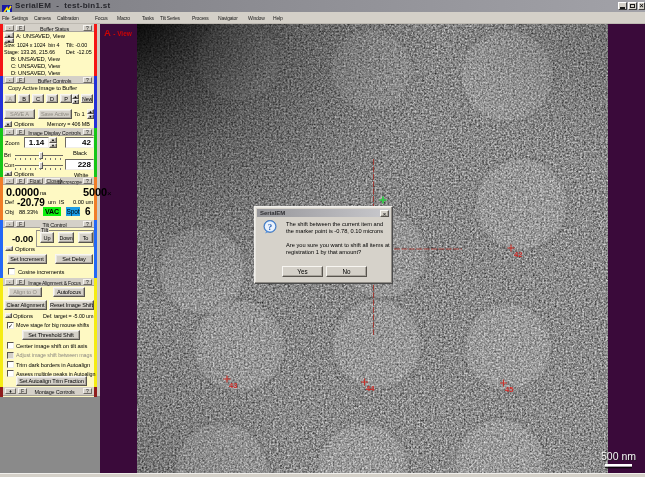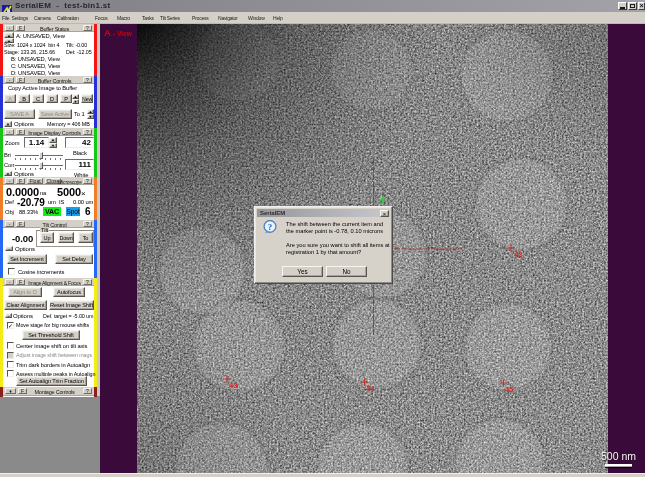--- a/index.html
+++ b/index.html
@@ -7,21 +7,21 @@
 body { position:relative; background:#8a8a8a; }
 .abs { position:absolute; }
 .titlebar { left:0; top:0; width:645px; height:12px; background:linear-gradient(90deg,#7e7e84,#a2a2a8); }
 .titletext { left:15px; top:1px; font-size:8px; font-weight:bold; color:#26262c; letter-spacing:0.3px;}
 .menubar { left:0; top:12px; width:645px; height:12px; background:#d4d0c8; border-bottom:1px solid #bdb9b1;}
 .menubar span { position:absolute; top:2.5px; font-size:5px; letter-spacing:-0.2px; color:#1a1a1a; }
 .wbtn { top:2px; width:9px; height:8px; background:#d4d0c8; border:1px solid; border-color:#fff #404040 #404040 #fff; font-size:6px; line-height:6px; text-align:center; color:#111; }
 
 .leftgray { left:0; top:396px; width:100px; height:77px; background:#8a8a8a; }
 .divider { left:97px; top:24px; width:3px; height:372px; background:#cdc9c2; }
-.panel { left:0; width:97px; background:#ffffff; border-left:3px solid; border-right:3px solid; }
+.panel { left:0; width:97px; background:#fef9c3; border-left:3px solid; border-right:3px solid; }
 .ptitle { position:absolute; left:0; top:0; width:100%; height:8px; background:#d4d0c8; border-bottom:1px solid #a8a49c; }
 .ptitle .t { position:absolute; left:24px; right:12px; text-align:center; top:1.5px; font-size:5.5px; letter-spacing:-0.2px; color:#111; white-space:nowrap; }
 .pbtn { position:absolute; top:1px; height:6px; background:#d0ccc4; border:1px solid; border-color:#f4f2ee #6e6a64 #6e6a64 #f4f2ee; font-size:5px; line-height:4px; text-align:center; color:#222; }
 .txt { position:absolute; font-size:5.8px; letter-spacing:-0.1px; color:#000; white-space:nowrap; }
 .btn { position:absolute; background:#d4d0c8; border:1px solid; border-color:#f8f6f2 #58544e #58544e #f8f6f2; box-shadow:inset -1px -1px 0 #a8a49c, inset 1px 1px 0 #e8e6e0; font-size:5.6px; letter-spacing:-0.1px; color:#000; text-align:center; white-space:nowrap; overflow:hidden; }
 .btn.dis { color:#908c84; }
 .ebox { position:absolute; background:#fff; border:1px solid; border-color:#6e6a64 #f0eee8 #f0eee8 #6e6a64; font-size:8px; color:#000; }
 .cb { position:absolute; width:7px; height:7px; background:#fff; border:1px solid; border-color:#58544e #f0eee8 #f0eee8 #58544e; }
 .statusbar { left:0; top:473px; width:645px; height:4px; background:#d4d0c8; border-top:1px solid #f0efec; }
 .purple { left:100px; top:24px; width:545px; height:449px; background:#3a0a3a; }
@@ -209,21 +209,21 @@
         <div class="pbtn" style="right:2px;width:9px;">?</div>
       </div>
  <div class="txt" style="left:2px;top:12px;">Zoom</div>
  <div class="ebox" style="left:21px;top:9px;width:25px;height:11px;font-weight:bold;text-align:center;line-height:10px;">1.14</div>
  <div class="btn" style="left:46px;top:9px;width:8px;height:5.5px;font-size:4px;line-height:4px;">▲</div>
  <div class="btn" style="left:46px;top:14.5px;width:8px;height:5.5px;font-size:4px;line-height:4px;">▼</div>
  <div class="ebox" style="left:62px;top:9px;width:29px;height:11px;font-weight:bold;text-align:right;line-height:10px;padding-right:2px;">42</div>
  <div class="txt" style="left:1px;top:24px;">Bri</div>
  <div class="txt" style="left:70px;top:22px;">Black</div>
  <div class="txt" style="left:1px;top:34px;">Con</div>
- <div class="ebox" style="left:62px;top:31px;width:29px;height:11px;font-weight:bold;text-align:right;line-height:10px;padding-right:2px;">111</div>
+ <div class="ebox" style="left:62px;top:31px;width:29px;height:11px;font-weight:bold;text-align:right;line-height:10px;padding-right:2px;">228</div>
  <div class="txt" style="left:71px;top:44px;">White</div>
  <div style="position:absolute;left:12px;top:27px;width:48px;height:1px;background:#6e6a64;"></div>
  <div style="position:absolute;left:36px;top:24px;width:4px;height:7px;background:#d4d0c8;border:1px solid;border-color:#fff #555 #555 #fff;"></div>
  <div style="position:absolute;left:12px;top:30px;width:48px;height:2px;background-image:repeating-linear-gradient(90deg,#777 0,#777 1px,transparent 1px,transparent 5px);"></div>
  <div style="position:absolute;left:12px;top:37px;width:48px;height:1px;background:#6e6a64;"></div>
  <div style="position:absolute;left:36px;top:34px;width:4px;height:7px;background:#d4d0c8;border:1px solid;border-color:#fff #555 #555 #fff;"></div>
  <div style="position:absolute;left:12px;top:40px;width:48px;height:2px;background-image:repeating-linear-gradient(90deg,#777 0,#777 1px,transparent 1px,transparent 5px);"></div>
  <div class="btn" style="left:1px;top:43px;width:8px;height:5px;font-size:4px;line-height:4px;">●</div>
  <div class="txt" style="left:11px;top:43px;font-size:6px;">Options</div>
 </div>
@@ -232,21 +232,21 @@
  <div class="ptitle">
         <div class="pbtn" style="left:2px;width:9px;">-</div>
         <div class="pbtn" style="left:13px;width:9px;">F</div>
         <div class="pbtn" style="left:24px;width:16px;">Float</div>
         <div class="pbtn" style="left:42px;width:16px;">Close</div>
         <div class="t" style="left:50px;right:auto;width:34px;text-align:center;font-size:5px;">Microscope</div>
         <div class="pbtn" style="right:2px;width:9px;">?</div>
       </div>
  <div class="txt" style="left:3px;top:9px;font-size:11px;font-weight:bold;">0.0000</div>
  <div class="txt" style="left:37px;top:13px;">na</div>
- <div class="txt" style="left:54px;top:9px;font-size:11px;font-weight:bold;">5000<span style="font-weight:normal;font-size:8px;">×</span></div>
+ <div class="txt" style="left:80px;top:9px;font-size:11px;font-weight:bold;">5000<span style="font-weight:normal;font-size:8px;">×</span></div>
  <div class="txt" style="left:2px;top:21.5px;">Def</div>
  <div class="txt" style="left:14px;top:20px;font-size:10px;font-weight:bold;">-20.79</div>
  <div class="txt" style="left:45px;top:21.5px;">um</div>
  <div class="txt" style="left:56px;top:21.5px;">IS</div>
  <div class="txt" style="left:70px;top:21.5px;">0.00 um</div>
  <div class="txt" style="left:2px;top:32px;">Obj</div>
  <div class="txt" style="left:16px;top:32px;">88.33%</div>
  <div class="txt" style="left:40px;top:29.5px;width:18px;height:9px;background:#0ef00e;font-weight:bold;text-align:center;line-height:9px;font-size:7px;">VAC</div>
  <div class="txt" style="left:63px;top:29.5px;width:14px;height:9px;background:#1b9de8;text-align:center;line-height:9px;font-size:6.5px;">Spot</div>
  <div class="txt" style="left:82px;top:29px;font-size:10px;font-weight:bold;">6</div>

